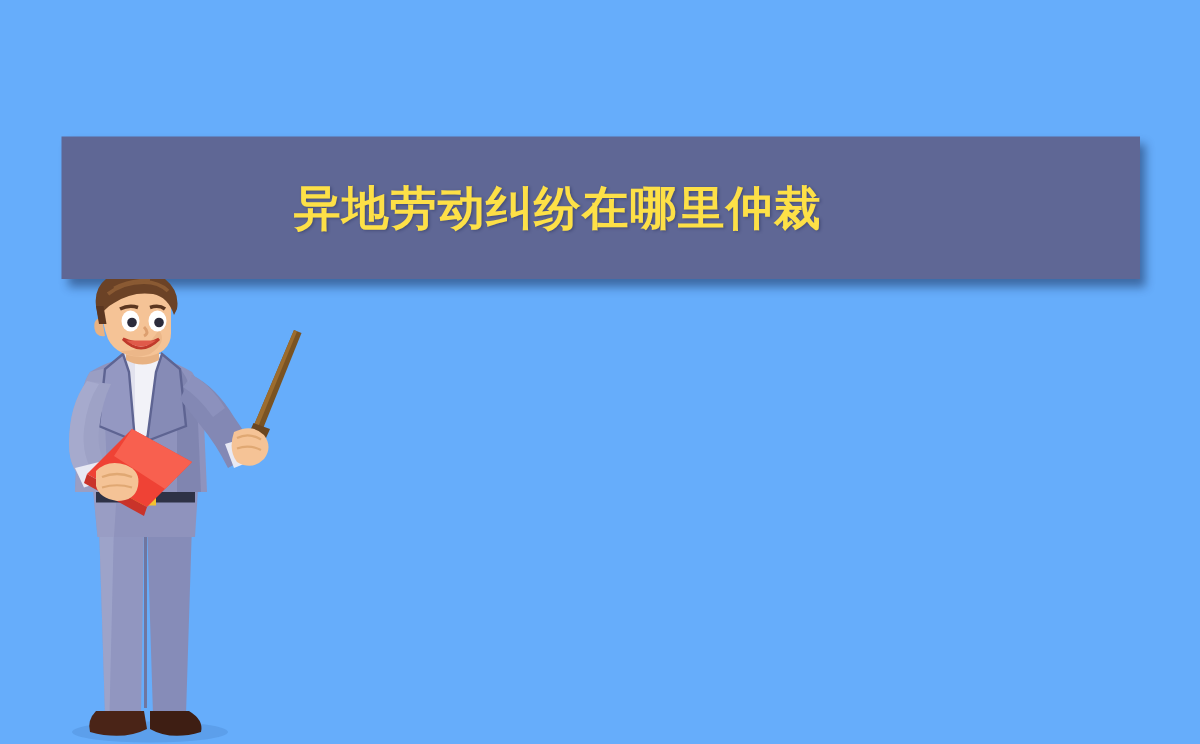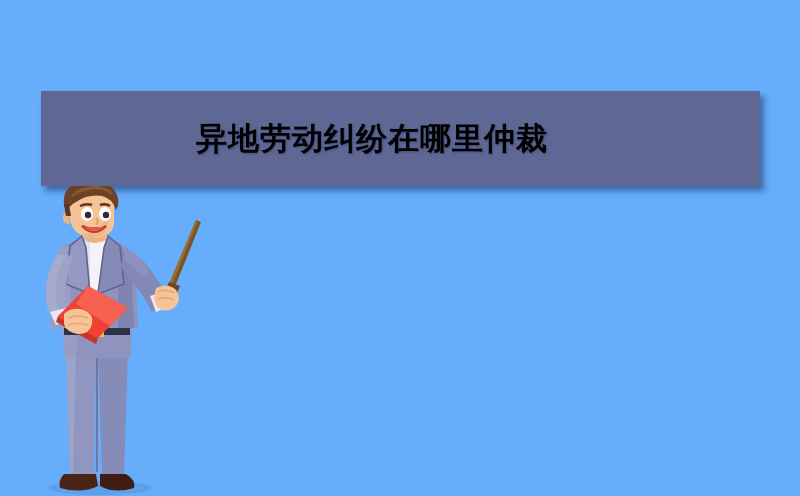--- a/index.html
+++ b/index.html
@@ -30,21 +30,21 @@
     background: #5f6795;
     box-shadow: 4px 5px 6px rgba(10, 25, 60, 0.45);
   }
   #title-text {
     position: absolute;
     left: 155px;
     top: 0;
     height: 95px;
     display: flex;
     align-items: center;
-    color: #000000;
+    color: #fde047;
     font-size: 31px;
     font-weight: bold;
     letter-spacing: 1px;
     white-space: nowrap;
     text-shadow: 1px 1px 2px rgba(20, 30, 70, 0.35);
   }
 
   
   #illustration {
     position: absolute;

